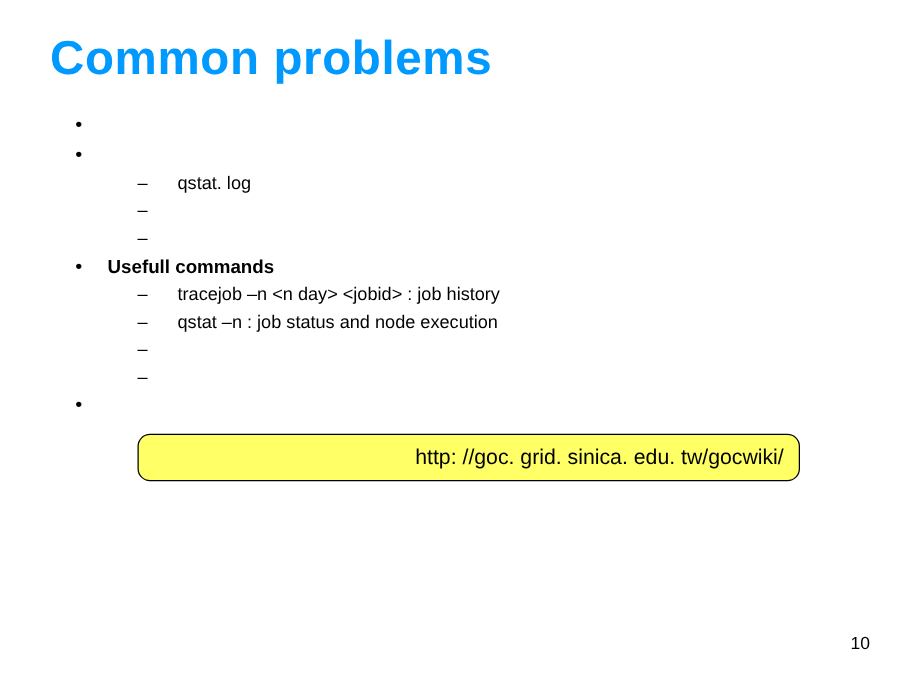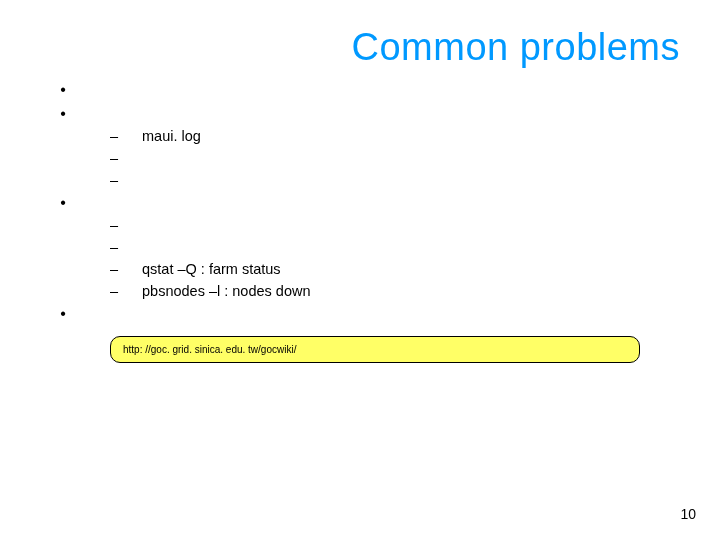--- a/index.html
+++ b/index.html
@@ -1,31 +1,31 @@
 <!DOCTYPE html>
 <html><head>
 <meta charset="utf-8">
 <style>
   * { margin: 0; padding: 0; box-sizing: border-box; }
   html, body { width: 720px; height: 540px; background: #ffffff; font-family: Verdana, Geneva, sans-serif; position: relative; }
   .slide { width: 720px; height: 540px; position: relative; padding: 20px 40px 0 40px; }
-  .title { color: #0099ff; font-size: 38px; font-weight: 400; text-align: right; margin-top: 6px; margin-bottom: 9px; letter-spacing: 0.5px; }
+  .title { color: #0099ff; font-size: 38px; font-weight: 700; text-align: left; margin-top: 6px; margin-bottom: 20px; letter-spacing: 0.5px; }
   .content { font-size: 15px; color: #000; line-height: 1.5; }
   .b1 { display: flex; align-items: baseline; margin-left: 0; font-weight: 700; }
   .b1 .dot { width: 46px; text-align: center; font-weight: 400; font-size: 16px; }
   .sub { display: flex; align-items: baseline; margin-left: 46px; font-weight: 400; font-size: 14.5px; }
   .sub .dash { width: 56px; text-align: center; }
   .callout {
     background: #ffff66;
     border: 1.5px solid #000;
     border-radius: 10px;
     padding: 5px 12px;
     margin: 10px 40px 0 70px;
-    text-align: left;
-    font-size: 10px;
+    text-align: right;
+    font-size: 17px;
   }
   .pagenum { position: absolute; right: 24px; bottom: 18px; font-size: 14px; color: #000; text-align: right; }
 </style>
 </head>
 <body>
 
 <div class="slide">
   <h1 class="title">Common problems</h1>
 
   <div class="content">
@@ -33,46 +33,47 @@
     <div class="b1">
       <span class="dot">•</span>
     </div>
 
     <div class="b1">
       <span class="dot">•</span>
     </div>
 
     <div class="sub">
       <span class="dash">–</span>
-      <span>maui. log</span>
+      <span>qstat. log</span>
     </div>
     <div class="sub">
       <span class="dash">–</span>
     </div>
     <div class="sub">
       <span class="dash">–</span>
     </div>
 
     <div class="b1">
       <span class="dot">•</span>
+      <span>Usefull commands</span>
     </div>
 
     <div class="sub">
       <span class="dash">–</span>
+      <span>tracejob –n &lt;n day&gt; &lt;jobid&gt; : job history</span>
+    </div>
+    <div class="sub">
+      <span class="dash">–</span>
+      <span>qstat –n : job status and node execution</span>
     </div>
     <div class="sub">
       <span class="dash">–</span>
     </div>
     <div class="sub">
       <span class="dash">–</span>
-      <span>qstat –Q : farm status</span>
-    </div>
-    <div class="sub">
-      <span class="dash">–</span>
-      <span>pbsnodes –l : nodes down</span>
     </div>
 
     <div class="b1">
       <span class="dot">•</span>
     </div>
 
     <div class="callout">
       <span>http: //goc. grid. sinica. edu. tw/gocwiki/</span>
     </div>
 

